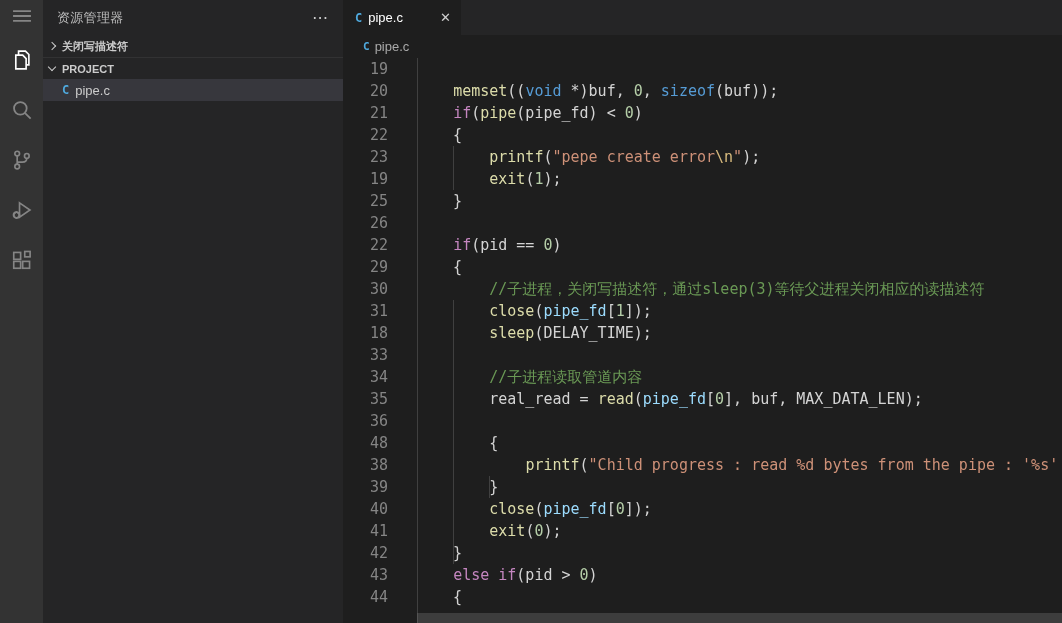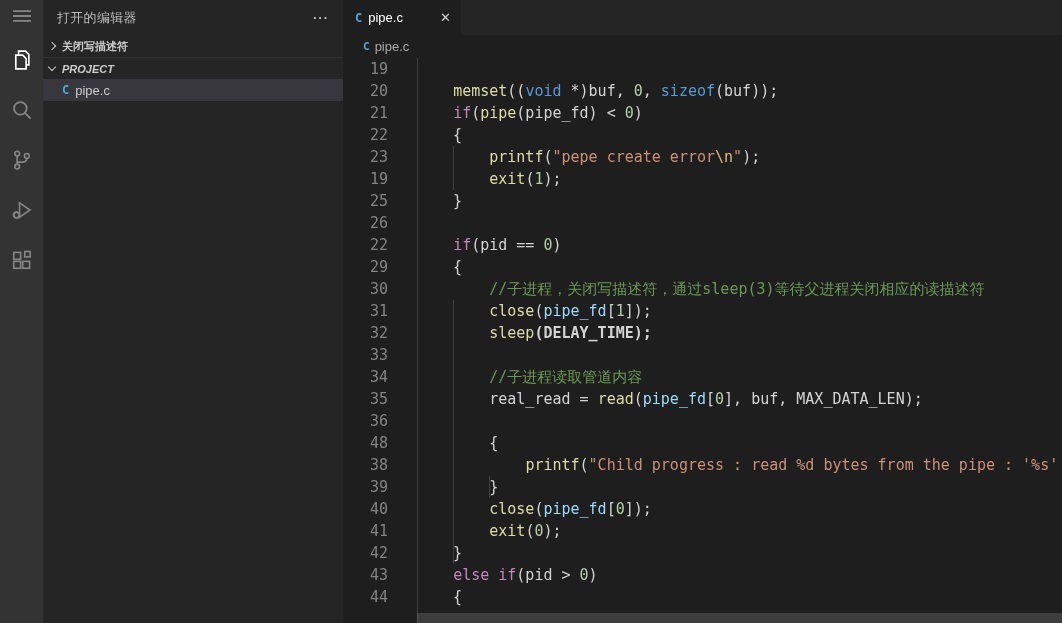--- a/index.html
+++ b/index.html
@@ -19,21 +19,21 @@
   .ab-item { margin-top:7px; }
   .ab-item.active { color:#ffffff; }
   .ab-item svg { width:22px; height:22px; }
   
   .sidebar { width:300px; flex:0 0 300px; height:100%; background:#252526; font-size:13px; }
   .sb-title { height:35px; display:flex; align-items:center; padding:0 14px; color:#bbbbbb; }
   .sb-title .label { flex:1; letter-spacing:.3px; }
   .sb-more { color:#cccccc; font-size:16px; letter-spacing:1px; cursor:pointer; line-height:10px; }
   .sb-row { height:22px; display:flex; align-items:center; cursor:pointer; }
   .sb-section { font-weight:bold; font-size:11px; color:#cccccc; }
-  .sb-section.project { border-top:1px solid rgba(204,204,204,0.08);font-style:italic; }
+  .sb-section.project { border-top:1px solid rgba(204,204,204,0.08); }
   .chev { width:6px; height:6px; border-right:1.3px solid #cccccc; border-bottom:1.3px solid #cccccc; display:inline-block; flex:0 0 auto; }
   .chev.right { transform:rotate(-45deg); margin:0 7px 0 6px; }
   .chev.down  { transform:rotate(45deg); margin:-3px 7px 0 6px; }
   .file-row { padding-left:19px; color:#cccccc; }
   .file-row.selected { background:#37373d; }
   .cicon { font-family:"DejaVu Sans Mono",monospace; font-weight:bold; color:#4fa9dd; font-size:12px; margin-right:6px; flex:0 0 auto; }
   
   .editor-group { flex:1; height:100%; display:flex; flex-direction:column; background:#1e1e1e; min-width:0; }
   .tab-bar { height:35px; background:#252526; display:flex; flex:0 0 35px; }
   .tab { width:118px; height:35px; background:#1e1e1e; display:flex; align-items:center; padding:0 10px 0 12px; cursor:pointer; }
@@ -92,21 +92,21 @@
         <rect x="2" y="2.5" width="5" height="5"></rect>
           <rect x="2" y="9" width="5" height="5"></rect>
           <rect x="8.5" y="9" width="5" height="5"></rect>
           <rect x="10" y="1.8" width="3.9" height="3.9"></rect>
       </svg>
     </div>
   </div>
 
   <div class="sidebar">
     <div class="sb-title">
-      <span class="label">打开的编辑器</span>
+      <span class="label">资源管理器</span>
       <span class="sb-more">⋯</span>
     </div>
     <div class="sb-row sb-section">
       <span class="chev right"></span>
       <span>关闭写描述符</span>
     </div>
     <div class="sb-row sb-section project">
       <span class="chev down"></span>
       <span>PROJECT</span>
     </div>
@@ -135,21 +135,21 @@
           <div class="code-line"><span class="gutter">21</span><span class="code-text"><span style="color: rgb(212, 212, 212);">    </span><span style="color: rgb(197, 134, 192);">if</span><span style="color: rgb(212, 212, 212);">(</span><span style="color: rgb(220, 220, 170);">pipe</span><span style="color: rgb(212, 212, 212);">(pipe_fd) &lt; </span><span style="color: rgb(181, 206, 168);">0</span><span style="color: rgb(212, 212, 212);">)</span></span></div>
           <div class="code-line"><span class="gutter">22</span><span class="code-text"><span style="color: rgb(212, 212, 212);">    {</span></span></div>
           <div class="code-line"><span class="gutter">23</span><span class="code-text"><span style="color: rgb(212, 212, 212);">        </span><span style="color: rgb(220, 220, 170);">printf</span><span style="color: rgb(212, 212, 212);">(</span><span style="color: rgb(206, 145, 120);">"pepe create error</span><span style="color: rgb(215, 186, 125);">\n</span><span style="color: rgb(206, 145, 120);">"</span><span style="color: rgb(212, 212, 212);">);</span></span></div>
           <div class="code-line"><span class="gutter">19</span><span class="code-text"><span style="color: rgb(212, 212, 212);">        </span><span style="color: rgb(220, 220, 170);">exit</span><span style="color: rgb(212, 212, 212);">(</span><span style="color: rgb(181, 206, 168);">1</span><span style="color: rgb(212, 212, 212);">);</span></span></div>
           <div class="code-line"><span class="gutter">25</span><span class="code-text"><span style="color: rgb(212, 212, 212);">    }</span></span></div>
           <div class="code-line"><span class="gutter">26</span><span class="code-text"></span></div>
           <div class="code-line"><span class="gutter">22</span><span class="code-text"><span style="color: rgb(212, 212, 212);">    </span><span style="color: rgb(197, 134, 192);">if</span><span style="color: rgb(212, 212, 212);">(pid == </span><span style="color: rgb(181, 206, 168);">0</span><span style="color: rgb(212, 212, 212);">)</span></span></div>
           <div class="code-line"><span class="gutter">29</span><span class="code-text"><span style="color: rgb(212, 212, 212);">    {</span></span></div>
           <div class="code-line"><span class="gutter">30</span><span class="code-text"><span style="color: rgb(212, 212, 212);">        </span><span style="color: rgb(106, 153, 85);">//子进程，关闭写描述符，通过sleep(3)等待父进程关闭相应的读描述符</span></span></div>
           <div class="code-line"><span class="gutter">31</span><span class="code-text"><span style="color: rgb(212, 212, 212);">        </span><span style="color: rgb(220, 220, 170);">close</span><span style="color: rgb(212, 212, 212);">(</span><span style="color: rgb(156, 220, 254);">pipe_fd</span><span style="color: rgb(212, 212, 212);">[</span><span style="color: rgb(181, 206, 168);">1</span><span style="color: rgb(212, 212, 212);">]);</span></span></div>
-          <div class="code-line"><span class="gutter">32</span><span class="code-text"><span style="color: rgb(212, 212, 212);">        </span><span style="color: rgb(220, 220, 170);">sleep</span><span style="color: rgb(212, 212, 212); font-weight: bold;">(DELAY_TIME);</span></span></div>
+          <div class="code-line"><span class="gutter">18</span><span class="code-text"><span style="color: rgb(212, 212, 212);">        </span><span style="color: rgb(220, 220, 170);">sleep</span><span style="color: rgb(212, 212, 212);">(DELAY_TIME);</span></span></div>
           <div class="code-line"><span class="gutter">33</span><span class="code-text"></span></div>
           <div class="code-line"><span class="gutter">34</span><span class="code-text"><span style="color: rgb(212, 212, 212);">        </span><span style="color: rgb(106, 153, 85);">//子进程读取管道内容</span></span></div>
           <div class="code-line"><span class="gutter">35</span><span class="code-text"><span style="color: rgb(212, 212, 212);">        real_read = </span><span style="color: rgb(220, 220, 170);">read</span><span style="color: rgb(212, 212, 212);">(</span><span style="color: rgb(156, 220, 254);">pipe_fd</span><span style="color: rgb(212, 212, 212);">[</span><span style="color: rgb(181, 206, 168);">0</span><span style="color: rgb(212, 212, 212);">], buf, MAX_DATA_LEN);</span></span></div>
           <div class="code-line"><span class="gutter">36</span></div>
           <div class="code-line"><span class="gutter">48</span><span class="code-text"><span style="color: rgb(212, 212, 212);">        {</span></span></div>
           <div class="code-line"><span class="gutter">38</span><span class="code-text"><span style="color: rgb(212, 212, 212);">            </span><span style="color: rgb(220, 220, 170);">printf</span><span style="color: rgb(212, 212, 212);">(</span><span style="color: rgb(206, 145, 120);">"Child progress : read %d bytes from the pipe : '%s' </span></span></div>
           <div class="code-line"><span class="gutter">39</span><span class="code-text"><span style="color: rgb(212, 212, 212);">        }</span></span></div>
           <div class="code-line"><span class="gutter">40</span><span class="code-text"><span style="color: rgb(212, 212, 212);">        </span><span style="color: rgb(220, 220, 170);">close</span><span style="color: rgb(212, 212, 212);">(</span><span style="color: rgb(156, 220, 254);">pipe_fd</span><span style="color: rgb(212, 212, 212);">[</span><span style="color: rgb(181, 206, 168);">0</span><span style="color: rgb(212, 212, 212);">]);</span></span></div>
           <div class="code-line"><span class="gutter">41</span><span class="code-text"><span style="color: rgb(212, 212, 212);">        </span><span style="color: rgb(220, 220, 170);">exit</span><span style="color: rgb(212, 212, 212);">(</span><span style="color: rgb(181, 206, 168);">0</span><span style="color: rgb(212, 212, 212);">);</span></span></div>
           <div class="code-line"><span class="gutter">42</span><span class="code-text"><span style="color: rgb(212, 212, 212);">    }</span></span></div>

